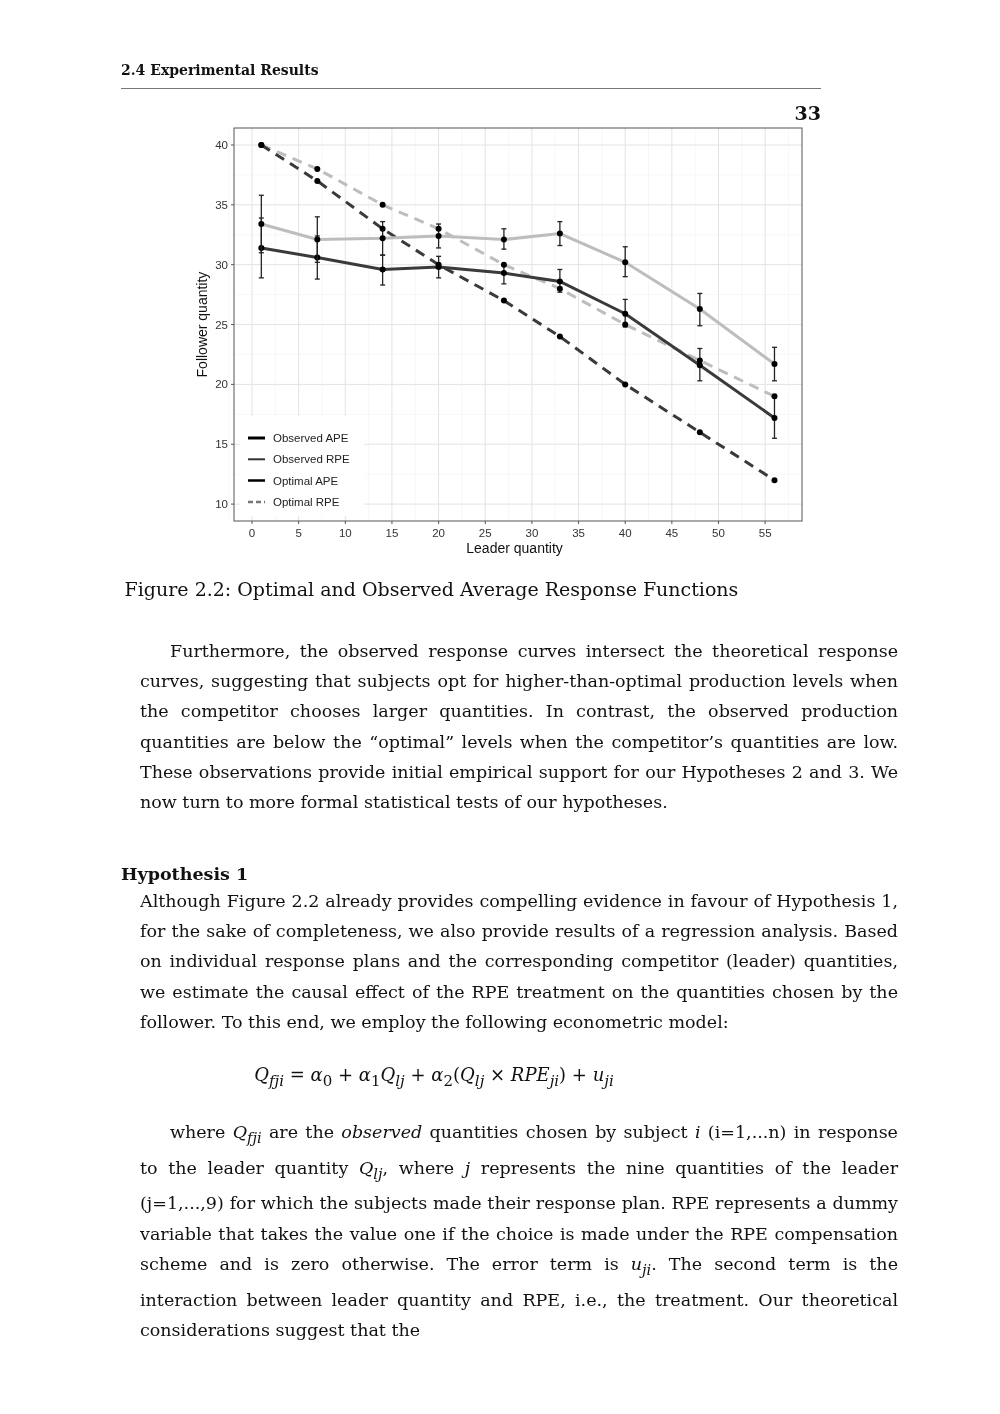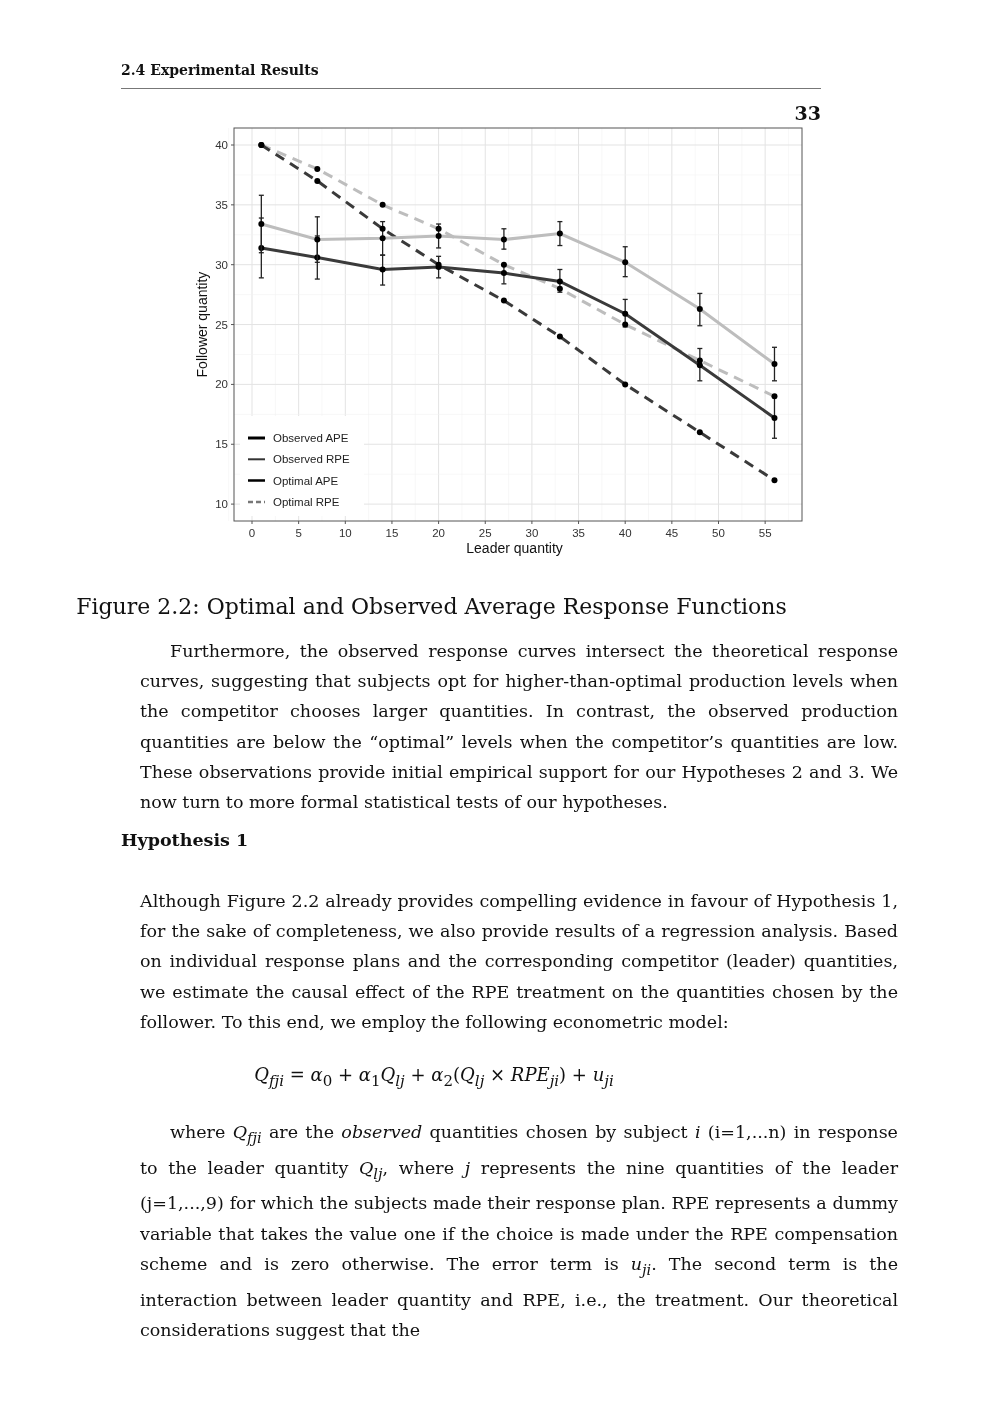--- a/index.html
+++ b/index.html
@@ -2,25 +2,25 @@
 <html><head>
 <meta charset="utf-8">
 <style>
   html,body{margin:0;padding:0;background:#fff;}
   body{width:1000px;height:1414px;position:relative;font-family:"DejaVu Serif","Liberation Serif",serif;color:#111;}
   .header{position:absolute;left:121px;top:60px;width:700px;height:28px;border-bottom:1px solid #777;}
   .header .title{position:absolute;left:0;top:2px;font-weight:bold;font-size:14px;}
   .header .pnum{position:absolute;right:0;top:2px;font-weight:bold;font-size:19px;margin-top:40px;}
   .fig{position:absolute;left:190px;top:120px;width:620px;height:445px;}
   .fig svg{font-family:"Liberation Sans","DejaVu Sans",sans-serif;}
-  .caption{position:absolute;left:0;width:863px;top:594px;text-align:center;font-size:22px;}
+  .caption{position:absolute;left:0;width:863px;top:578px;text-align:center;font-size:19px;}
   .para{position:absolute;left:121px;width:758px;font-size:17.5px;line-height:30.2px;text-align:justify;margin-left:19px;}
   .para p{margin:0;}
   .indent{text-indent:30px;}
-  .h1{position:absolute;left:121px;top:830px;font-weight:bold;font-size:17.5px;}
+  .h1{position:absolute;left:121px;top:864px;font-weight:bold;font-size:17.5px;}
   .eq{position:absolute;left:0;width:868px;top:1064px;text-align:center;font-size:18px;font-style:italic;}
   i{font-style:italic;}
 </style>
 </head>
 <body>
 
 <div class="header">
   <span class="title">2.4 Experimental Results</span>
   <span class="pnum">33</span>
 </div>

